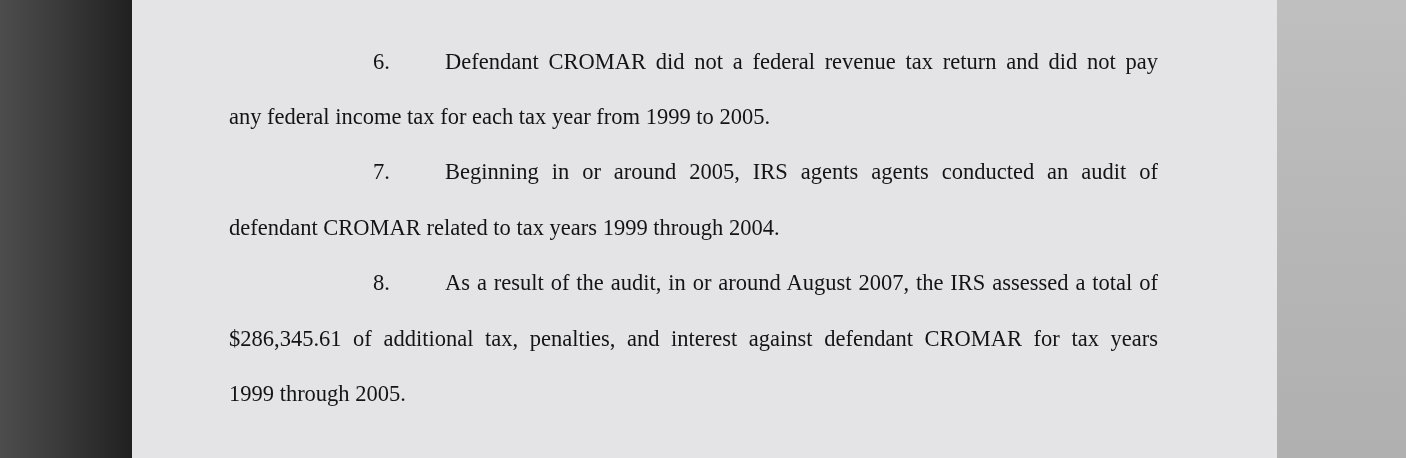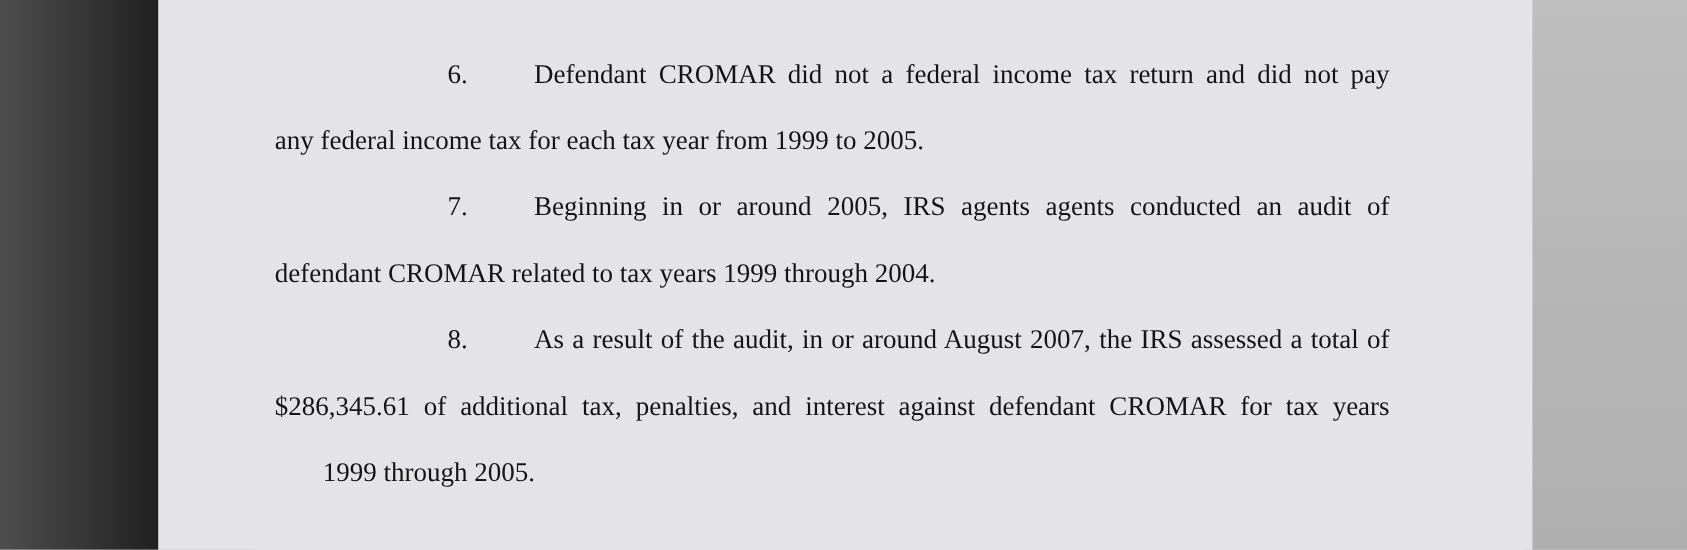--- a/index.html
+++ b/index.html
@@ -30,30 +30,30 @@
 </head>
 <body>
 
 <div class="left-edge"></div>
 <div class="right-edge"></div>
 
 <div class="page">
 
   <div>
     <span class="line num" style="left:241px; top:51px;">6.</span>
-    <span class="line justify" style="left:313px; top:51px; width:713px;">Defendant CROMAR did not a federal income tax return and did not pay</span>
+    <span class="line justify" style="left:313px; top:51px; width:713px;">Defendant CROMAR did not a federal revenue tax return and did not pay</span>
     <span class="line" style="left:97px; top:106px;text-align:center;">any federal income tax for each tax year from 1999 to 2005.</span>
   </div>
 
   <div>
     <span class="line num" style="left:241px; top:161px;">7.</span>
     <span class="line justify" style="left:313px; top:161px; width:713px;">Beginning in or around 2005, IRS agents agents conducted an audit of</span>
     <span class="line" style="left:97px; top:217px;">defendant CROMAR related to tax years 1999 through 2004.</span>
   </div>
 
   <div>
     <span class="line num" style="left:241px; top:272px;">8.</span>
     <span class="line justify" style="left:313px; top:272px; width:713px;">As a result of the audit, in or around August 2007, the IRS assessed a total of</span>
     <span class="line justify" style="left:97px; top:328px; width:929px;">$286,345.61 of additional tax, penalties, and interest against defendant CROMAR for tax years</span>
-    <span class="line" style="left:97px; top:383px;margin-left:40px;">1999 through 2005.</span>
+    <span class="line" style="left:97px; top:383px;">1999 through 2005.</span>
   </div>
 
 </div>
 
 </body></html>

